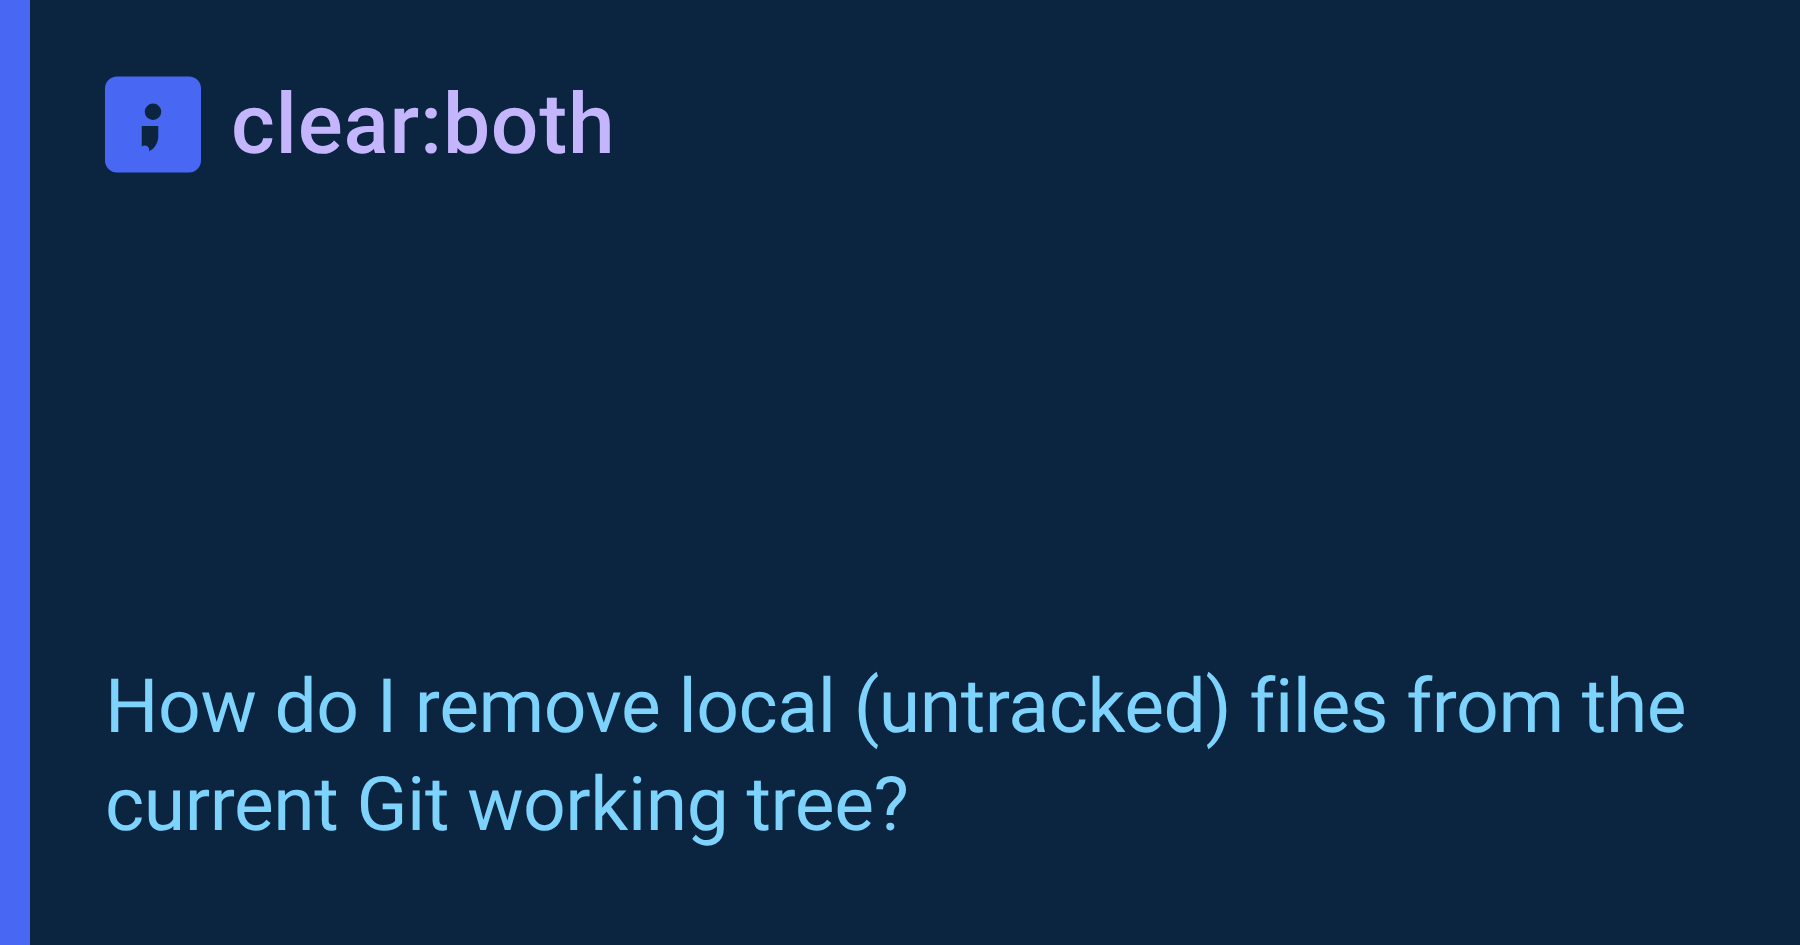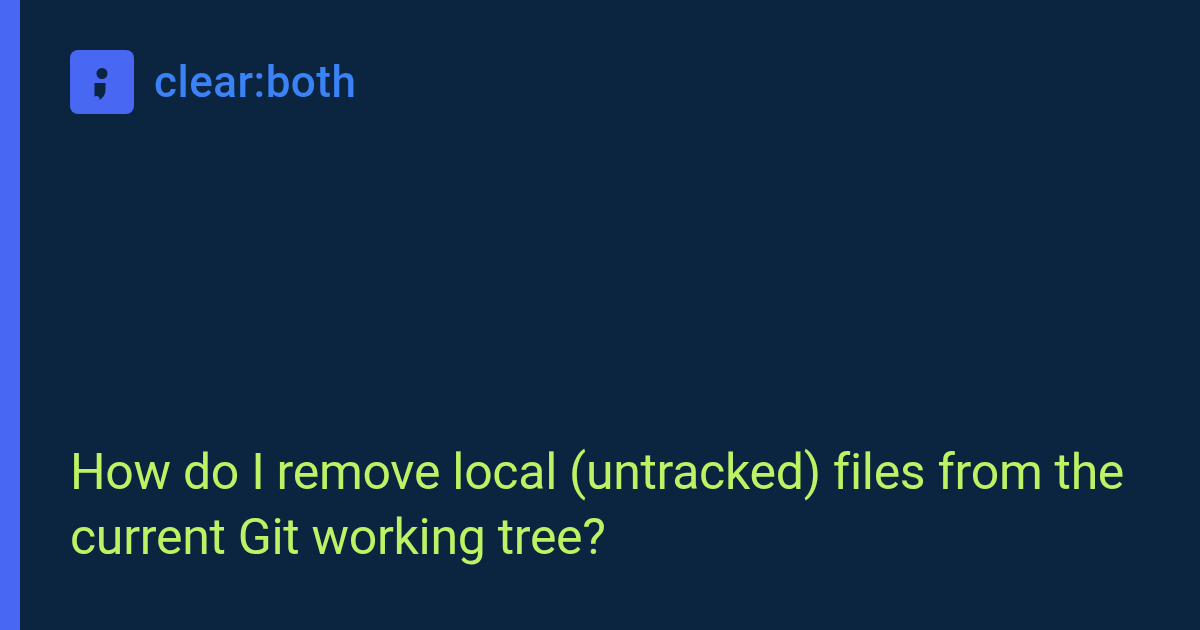--- a/index.html
+++ b/index.html
@@ -64,27 +64,27 @@
       content: '';
       position: absolute;
       width: 6px;
       height: 6px;
       background: #4868f4;
       border-radius: 50%;
       bottom: -1px;
       left: -1px;
     }
     .logo-text {
-      color: #3b82f6;
-      font-size: 44px;
+      color: #c4b5fd;
+      font-size: 56px;
       font-weight: 500;
       letter-spacing: 0.5px;
     }
     .title {
-      color: #bef264;
+      color: #7dd3fc;
       font-size: 50px;
       font-weight: 400;
       line-height: 1.3;
       letter-spacing: -0.3px;
     }
   </style>
 </head>
 <body>
 
 <div class="accent-bar"></div>

